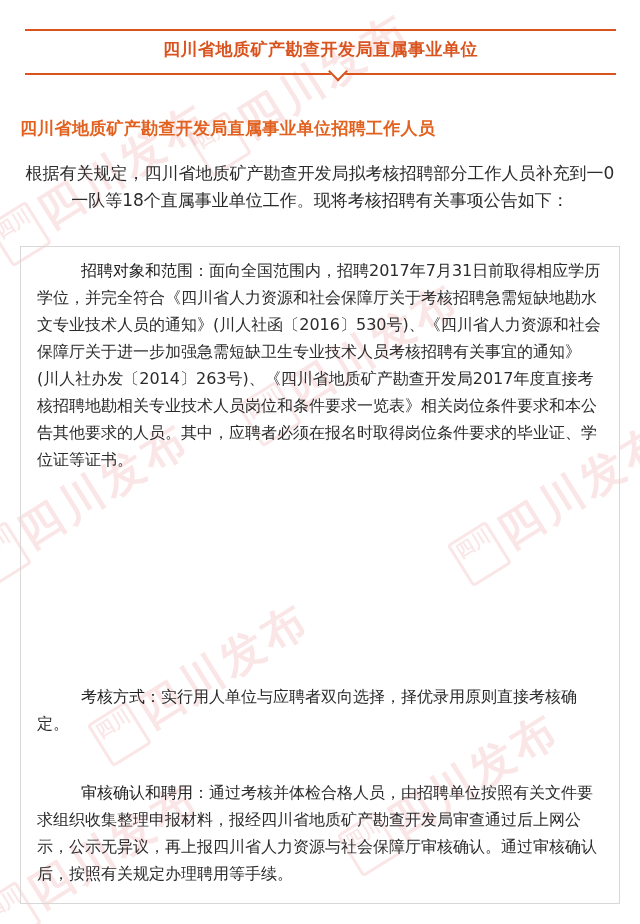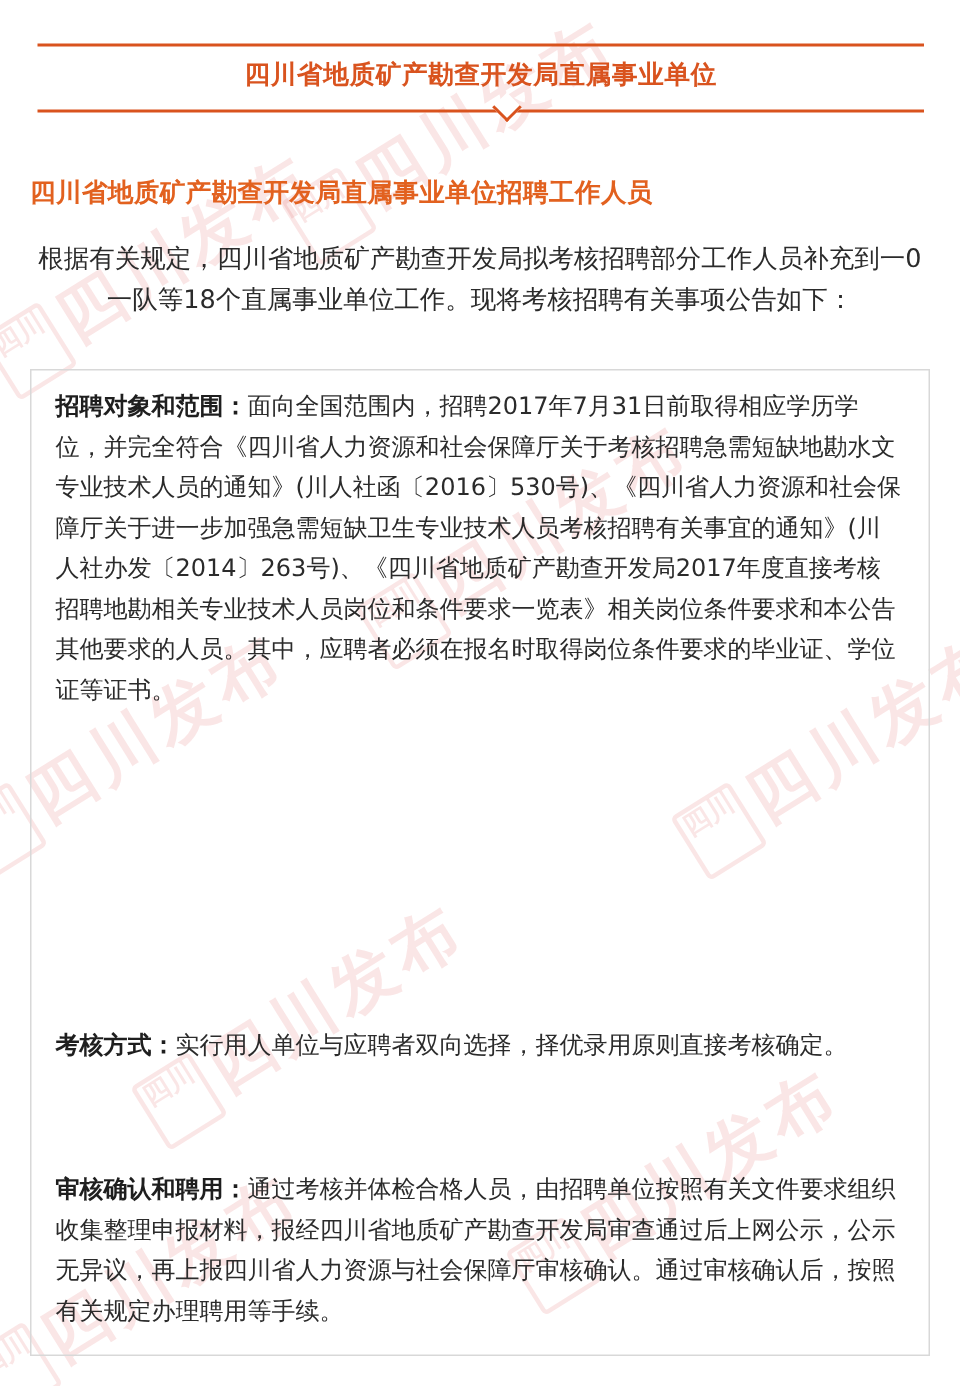--- a/index.html
+++ b/index.html
@@ -40,21 +40,21 @@
       color:#2b2b2b;
       text-align:center;
     }
     .box {
       position:absolute; left:20px; top:246px; width:598px; height:656px;
       border:1px solid #d8d8d8; background:rgba(255,255,255,0.0);
     }
     .sec {
       position:absolute; left:16px; width:566px; font-size:16px; line-height:27px; color:#2b2b2b;
     }
-    .sec .label { font-weight:bold; color:#1e1e1e; }
+    .sec .label { font-weight:normal; color:#1e1e1e;margin-left:44px; }
   </style>
 </head>
 <body>
 
 <div class="watermarks">
   <div class="wm" style="left:-20px;top:150px;"><span class="seal">四川</span><span>四川发布</span></div>
   <div class="wm" style="left:180px;top:60px;"><span class="seal">四川</span><span>四川发布</span></div>
   <div class="wm" style="left:230px;top:330px;"><span class="seal">四川</span><span>四川发布</span></div>
   <div class="wm" style="left:-40px;top:470px;"><span class="seal">四川</span><span>四川发布</span></div>
   <div class="wm" style="left:440px;top:470px;"><span class="seal">四川</span><span>四川发布</span></div>

